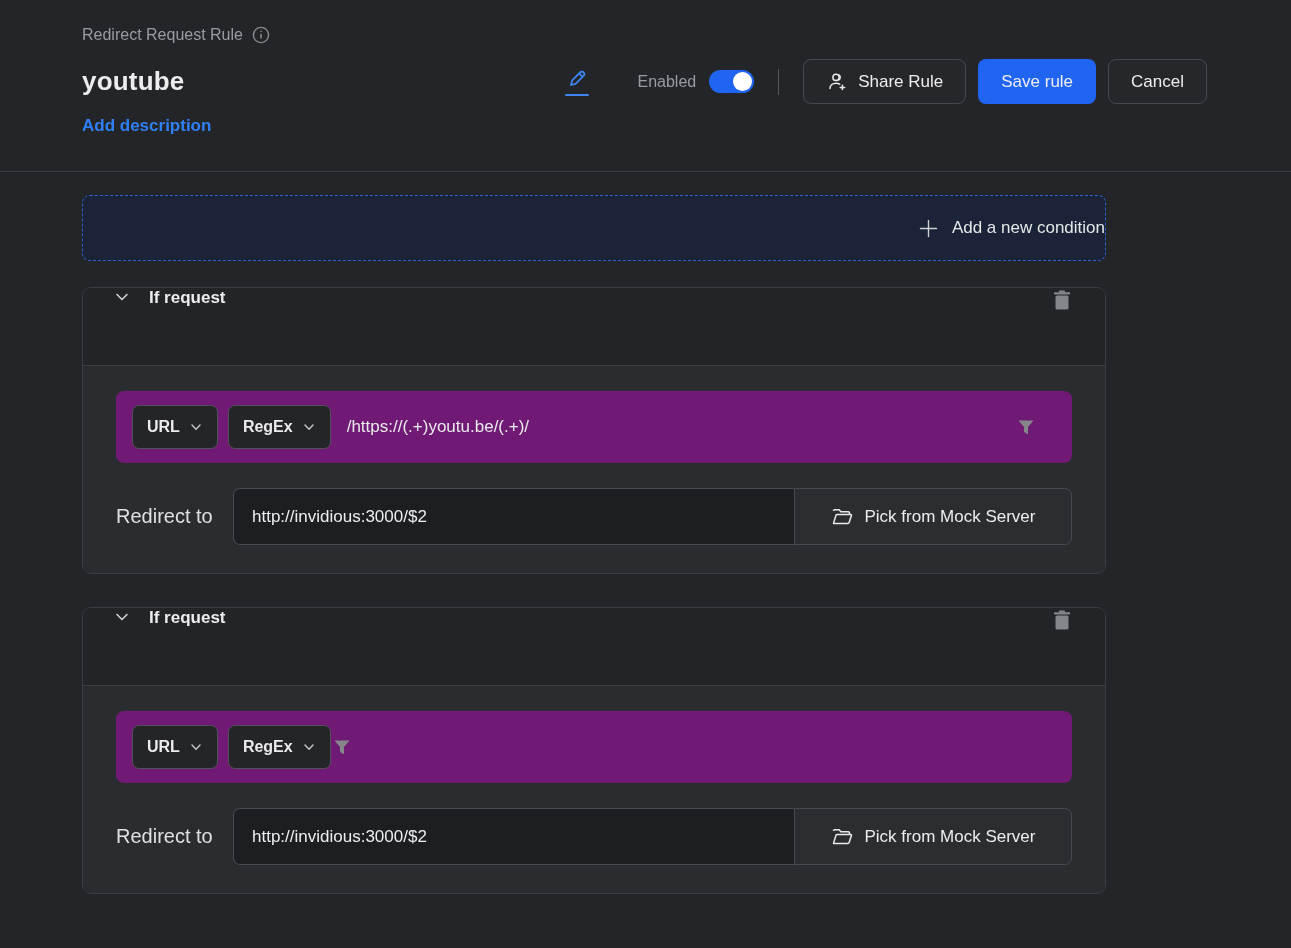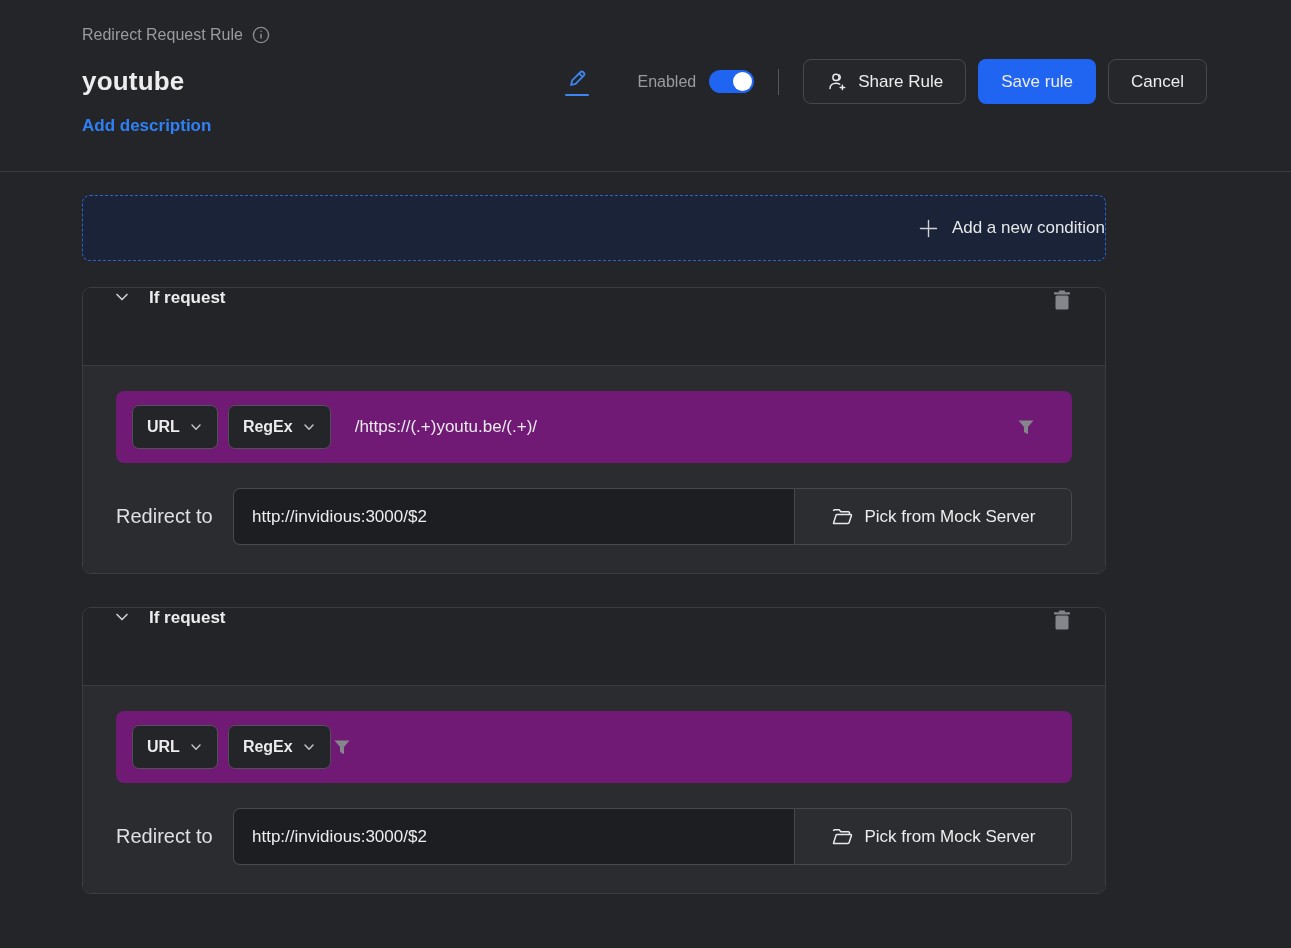--- a/index.html
+++ b/index.html
@@ -89,21 +89,21 @@
   .dropdown {
     height: 44px; border: 1px solid #515257; border-radius: 7px;
     background: #242529;
     display: inline-flex; align-items: center; gap: 9px;
     padding: 0 14px; cursor: pointer;
     color: #ececed; font-size: 16px; font-weight: 700;
     font-family: inherit;
   }
   .dropdown + .dropdown { margin-left: 10px; }
   .source-value {
-    flex: 1; margin-left: 24px;
+    flex: 1; margin-left: 16px;
     background: transparent; border: none; outline: none;
     color: #e9eaeb; font-size: 17px; font-family: inherit;
   }
   .filter-btn { background: none; border: none; cursor: pointer; display: flex; padding: 0; }
 
   .redirect-row { display: flex; align-items: center; margin-top: 25px; }
   .redirect-label { width: 117px; flex: none; color: #dfe0e1; font-size: 20px; }
   .redirect-group { display: flex; flex: 1; height: 57px; }
   .redirect-input {
     flex: 1; min-width: 0;

